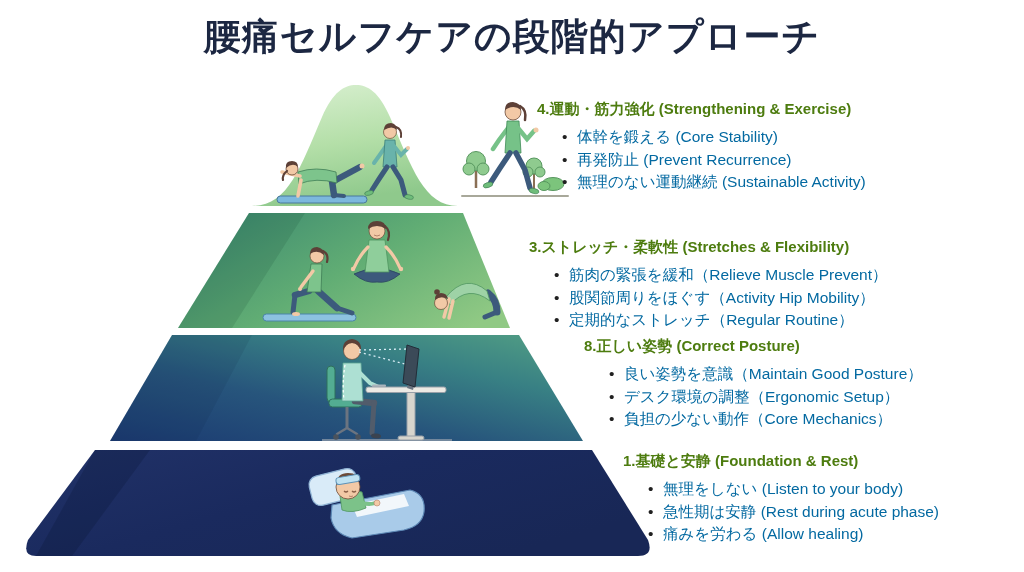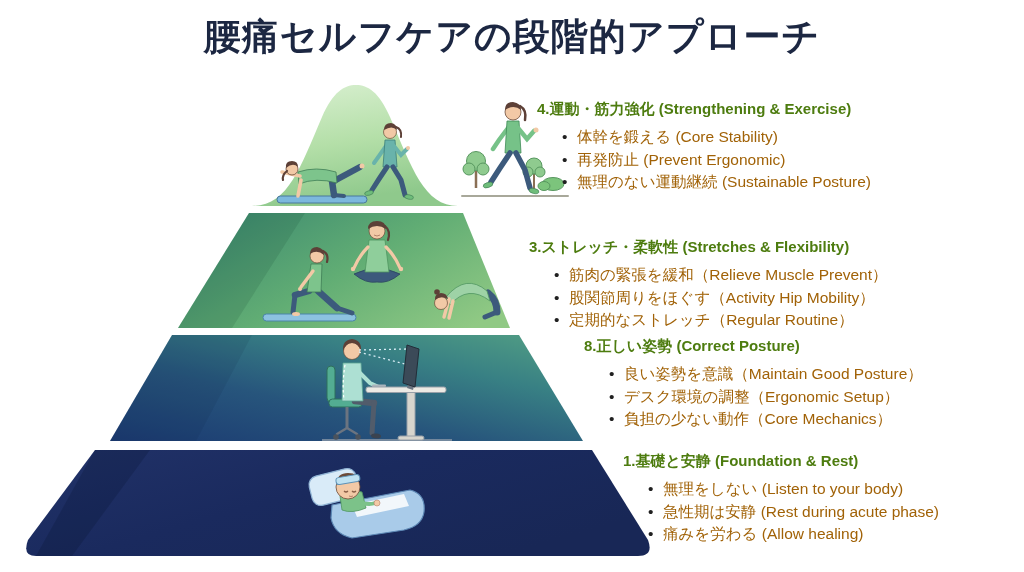--- a/index.html
+++ b/index.html
@@ -11,21 +11,21 @@
     position:absolute;left:0;top:12px;width:100%;text-align:center;
     font-size:37px;font-weight:800;color:#1c2742;letter-spacing:1px;
   }
   .pyr{position:absolute;left:0;top:0;}
   .level{position:absolute;color:#1f1f1f;}
   .level h2{
     margin:0 0 7px 0;font-size:15px;font-weight:800;color:#4d7c0f;white-space:nowrap;
   }
   .level ul{list-style:none;margin:0;padding:0 0 0 40px;}
   .level li{
-    position:relative;font-size:15.5px;line-height:22.5px;white-space:nowrap;color:#a16207;
+    position:relative;font-size:15.5px;line-height:22.5px;white-space:nowrap;color:#0369a1;
   }
   .level li::before{
     content:"\2022";position:absolute;left:-15px;top:0;font-size:15.5px;color:#202020;
   }
   #level-4{left:537px;top:100px;}
   #level-3{left:529px;top:238px;}
   #level-2{left:584px;top:337px;}
   #level-1{left:623px;top:452px;}
 </style>
 </head>
@@ -210,22 +210,22 @@
         <path d="M505 110 Q505 102 513 102 Q521 103 521 110 Q514 104 505 110 Z" fill="#5d4037"></path>
         <path d="M520 106 Q527 110 525 120" stroke="#5d4037" stroke-width="2.5" fill="none" stroke-linecap="round"></path>
       </g>
     </g>
   </svg>
 
   <section class="level" id="level-4">
     <h2>4.運動・筋力強化 (Strengthening &amp; Exercise)</h2>
     <ul>
       <li>体幹を鍛える (Core Stability)</li>
-      <li>再発防止 (Prevent Ergonomic)</li>
-      <li>無理のない運動継続 (Sustainable Posture)</li>
+      <li>再発防止 (Prevent Recurrence)</li>
+      <li>無理のない運動継続 (Sustainable Activity)</li>
     </ul>
   </section>
 
   <section class="level" id="level-3">
     <h2>3.ストレッチ・柔軟性 (Stretches &amp; Flexibility)</h2>
     <ul>
       <li>筋肉の緊張を緩和（Relieve Muscle Prevent）</li>
       <li>股関節周りをほぐす（Activity Hip Mobility）</li>
       <li>定期的なストレッチ（Regular Routine）</li>
     </ul>

